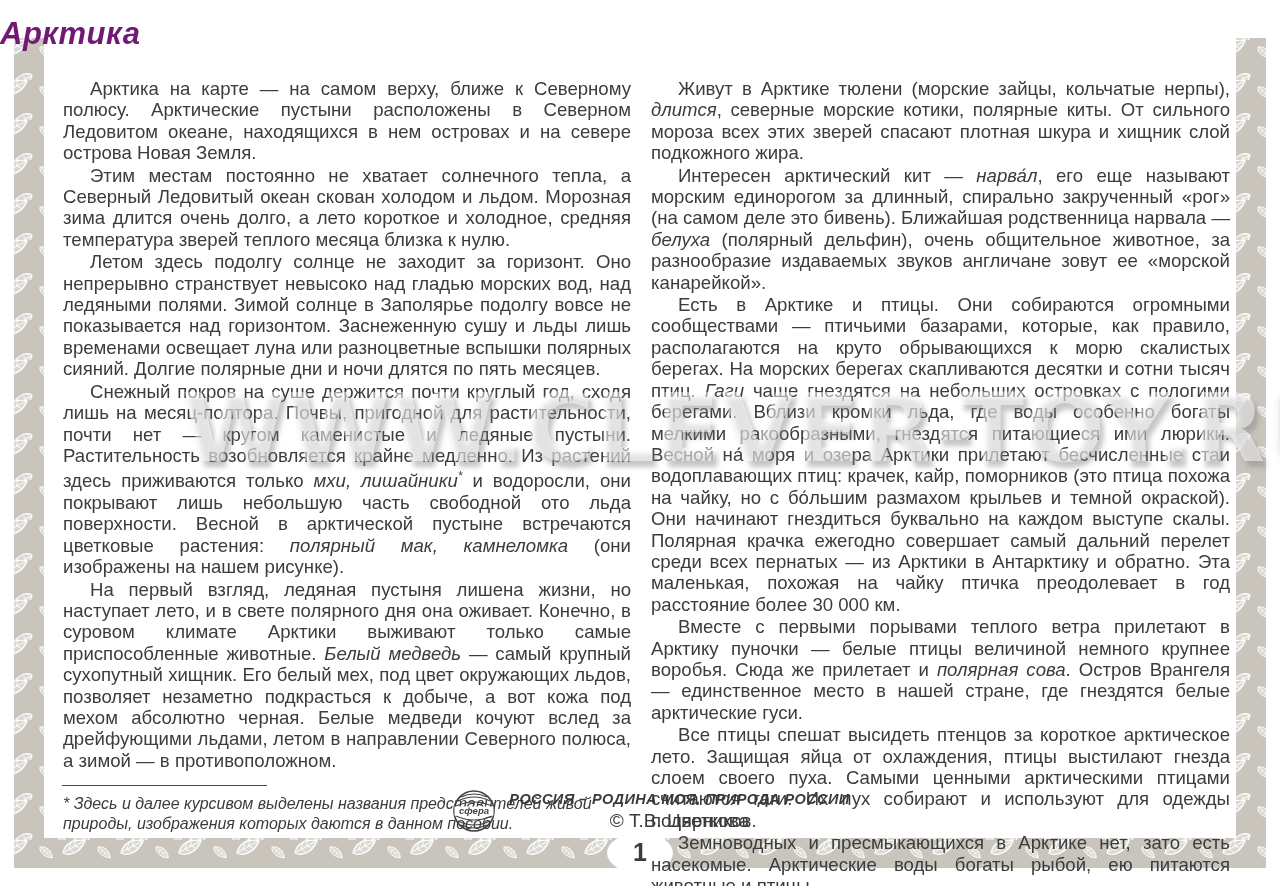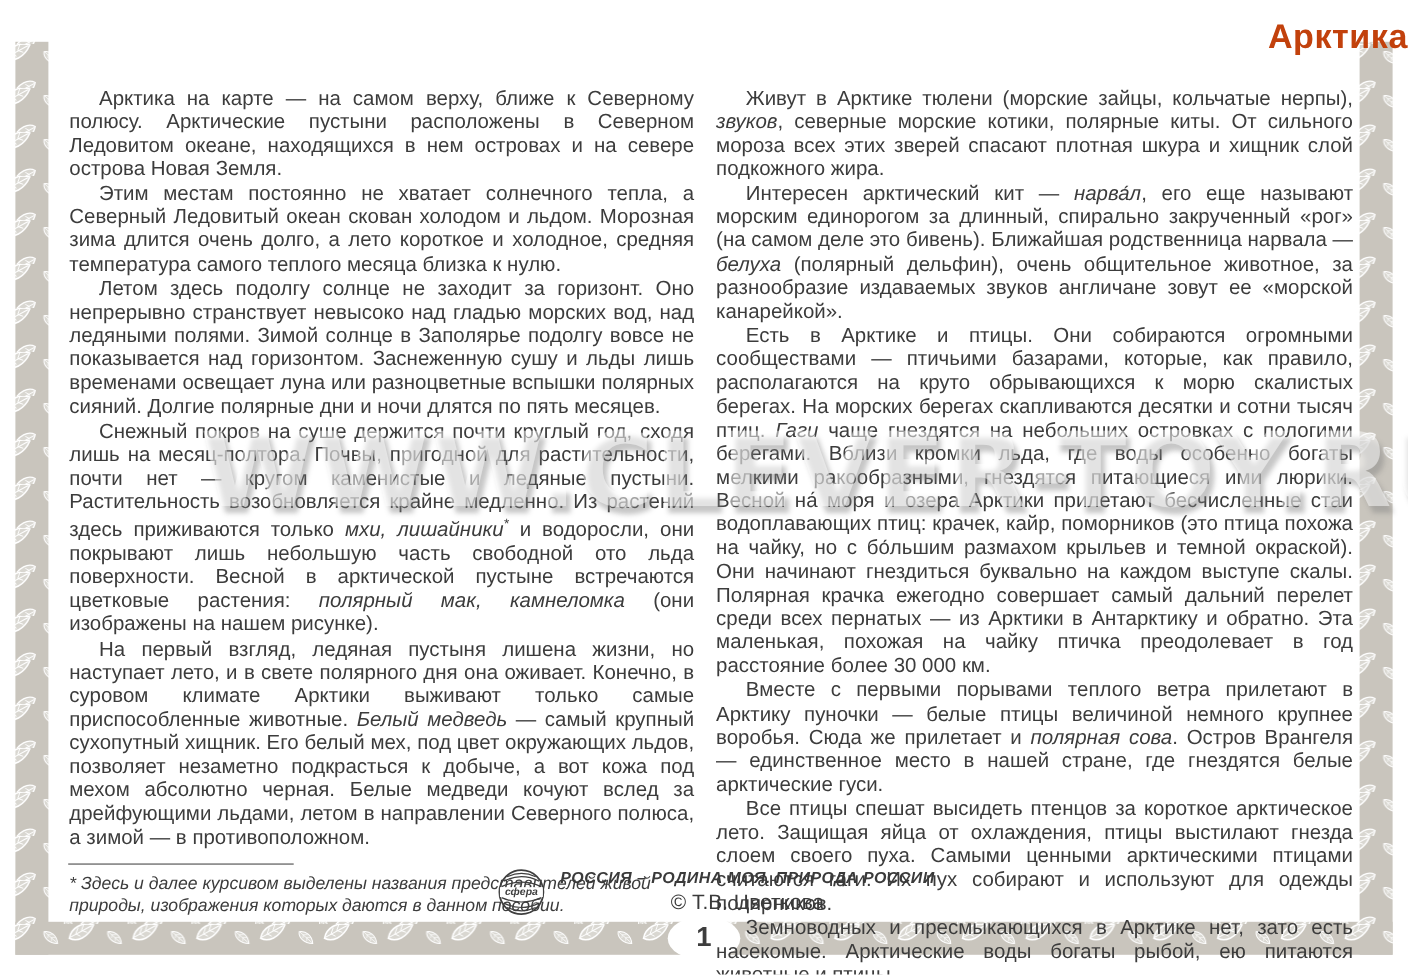--- a/index.html
+++ b/index.html
@@ -2,22 +2,22 @@
 <html lang="ru"><head>
 <meta charset="utf-8">
 <style>
   html,body{margin:0;padding:0;}
   body{
     width:1280px;height:886px;background:#ffffff;position:relative;overflow:hidden;
     font-family:"Liberation Sans","DejaVu Sans",sans-serif;color:#3c3c3c;
   }
   .frame{position:absolute;left:0;top:0;z-index:1;}
   .title{
-    position:absolute;top:16px;left:0;width:100%;text-align:right;margin:0;
-    font-size:31px;font-weight:bold;color:#c2410c;z-index:2;letter-spacing:.5px;
+    position:absolute;top:16px;left:0;width:100%;text-align:left;margin:0;
+    font-size:31px;font-weight:bold;color:#701a75;z-index:2;letter-spacing:.5px;font-style:italic;
   }
   .col{
     position:absolute;top:77px;z-index:2;text-align:justify;
     font-size:18.6px;line-height:21.4px;hyphens:auto;
   }
   .col-left{left:62px;width:570px;}
   .col-right{left:650px;width:581px;}
   .col p{margin:1px;text-indent:27px;}
   .it{font-style:italic;}
   sup{font-size:.65em;}
@@ -63,36 +63,36 @@
   <rect x="1236" y="38" width="30" height="830" fill="url(#leafpat)"></rect>
   <rect x="14" y="838" width="1252" height="30" fill="url(#leafpat)"></rect>
   <ellipse cx="640" cy="853" rx="33" ry="20" fill="#ffffff"></ellipse>
 </svg>
 
 <h1 class="title">Арктика</h1>
 
 <div class="col col-left">
   <div>
       <p><span>Арктика на карте — на самом верху, ближе к Северному полюсу. Арктические пустыни расположены в Северном Ледовитом океане, находящихся в нем островах и на севере острова Новая Земля.</span></p>
-      <p><span>Этим местам постоянно не хватает солнечного тепла, а Северный Ледовитый океан скован холодом и льдом. Морозная зима длится очень долго, а лето короткое и холодное, средняя температура самого теплого месяца близка к нулю.</span></p>
+      <p><span>Этим местам постоянно не хватает солнечного тепла, а Северный Ледовитый океан скован холодом и льдом. Морозная зима длится очень долго, а лето короткое и холодное, средняя температура зверей теплого месяца близка к нулю.</span></p>
       <p><span>Летом здесь подолгу солнце не заходит за горизонт. Оно непрерывно странствует невысоко над гладью морских вод, над ледяными полями. Зимой солнце в Заполярье подолгу вовсе не показывается над горизонтом. Заснеженную сушу и льды лишь временами освещает луна или разноцветные вспышки полярных сияний. Долгие полярные дни и ночи длятся по пять месяцев.</span></p>
       <p><span>Снежный покров на суше держится почти круглый год, сходя лишь на месяц-полтора. Почвы, пригодной для растительности, почти нет — кругом каменистые и ледяные пустыни. Растительность возобновляется крайне медленно. Из растений здесь приживаются только </span><span class="it">мхи, лишайники</span><sup class="it">*</sup><span> и водоросли, они покрывают лишь небольшую часть свободной ото льда поверхности. Весной в арктической пустыне встречаются цветковые растения: </span><span class="it">полярный мак, камнеломка</span><span> (они изображены на нашем рисунке).</span></p>
       <p><span>На первый взгляд, ледяная пустыня лишена жизни, но наступает лето, и в свете полярного дня она оживает. Конечно, в суровом климате Арктики выживают только самые приспособленные животные. </span><span class="it">Белый медведь</span><span> — самый крупный сухопутный хищник. Его белый мех, под цвет окружающих льдов, позволяет незаметно подкрасться к добыче, а вот кожа под мехом абсолютно черная. Белые медведи кочуют вслед за дрейфующими льдами, летом в направлении Северного полюса, а зимой — в противоположном.</span></p>
     </div>
   <div>
     <div class="fn-rule"></div>
     <div class="fn-text">
         <p><span class="it">* Здесь и далее курсивом выделены названия представителей живой природы, изображения которых даются в данном пособии.</span></p>
       </div>
   </div>
 </div>
 
 <div class="col col-right">
   <div>
-      <p><span>Живут в Арктике тюлени (морские зайцы, кольчатые нерпы), </span><span class="it">звуков</span><span>, северные морские котики, полярные киты. От сильного мороза всех этих зверей спасают плотная шкура и хищник слой подкожного жира.</span></p>
+      <p><span>Живут в Арктике тюлени (морские зайцы, кольчатые нерпы), </span><span class="it">длится</span><span>, северные морские котики, полярные киты. От сильного мороза всех этих зверей спасают плотная шкура и хищник слой подкожного жира.</span></p>
       <p><span>Интересен арктический кит — </span><span class="it">нарва́л</span><span>, его еще называют морским единорогом за длинный, спирально закрученный «рог» (на самом деле это бивень). Ближайшая родственница нарвала — </span><span class="it">белуха</span><span> (полярный дельфин), очень общительное животное, за разнообразие издаваемых звуков англичане зовут ее «морской канарейкой».</span></p>
       <p><span>Есть в Арктике и птицы. Они собираются огромными сообществами — птичьими базарами, которые, как правило, располагаются на круто обрывающихся к морю скалистых берегах. На морских берегах скапливаются десятки и сотни тысяч птиц. </span><span class="it">Гаги</span><span> чаще гнездятся на небольших островках с пологими берегами. Вблизи кромки льда, где воды особенно богаты мелкими ракообразными, гнездятся питающиеся ими люрики. Весной на́ моря и озера Арктики прилетают бесчисленные стаи водоплавающих птиц: крачек, кайр, поморников (это птица похожа на чайку, но с бо́льшим размахом крыльев и темной окраской). Они начинают гнездиться буквально на каждом выступе скалы. Полярная крачка ежегодно совершает самый дальний перелет среди всех пернатых — из Арктики в Антарктику и обратно. Эта маленькая, похожая на чайку птичка преодолевает в год расстояние более 30 000 км.</span></p>
       <p><span>Вместе с первыми порывами теплого ветра прилетают в Арктику пуночки — белые птицы величиной немного крупнее воробья. Сюда же прилетает и </span><span class="it">полярная сова</span><span>. Остров Врангеля — единственное место в нашей стране, где гнездятся белые арктические гуси.</span></p>
       <p><span>Все птицы спешат высидеть птенцов за короткое арктическое лето. Защищая яйца от охлаждения, птицы выстилают гнезда слоем своего пуха. Самыми ценными арктическими птицами считаются гаги. Их пух собирают и используют для одежды полярников.</span></p>
       <p><span>Земноводных и пресмыкающихся в Арктике нет, зато есть насекомые. Арктические воды богаты рыбой, ею питаются животные и птицы.</span></p>
     </div>
 </div>
 
 <div class="watermark">WWW.CLEVER-TOY.RU</div>
 

